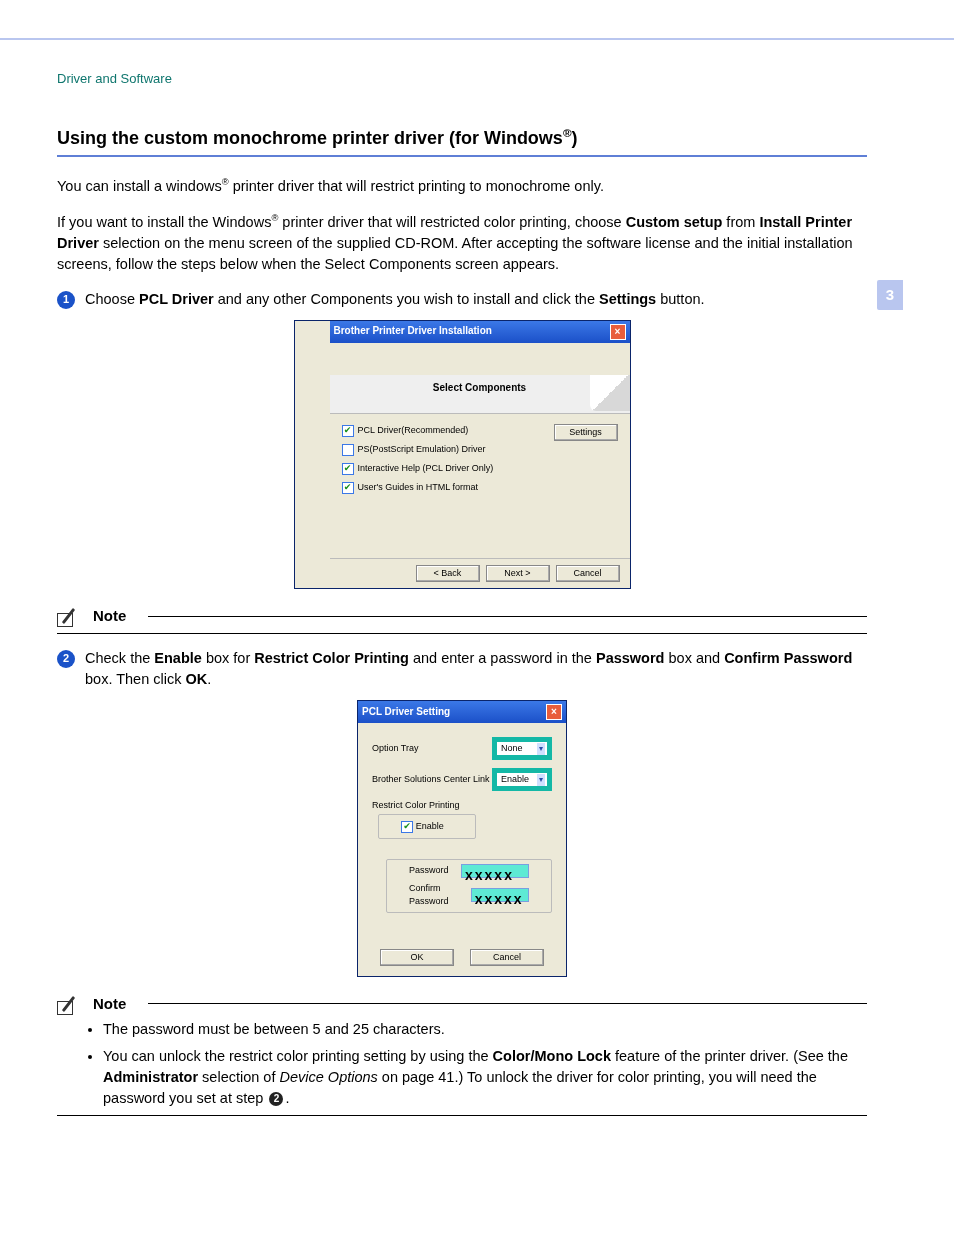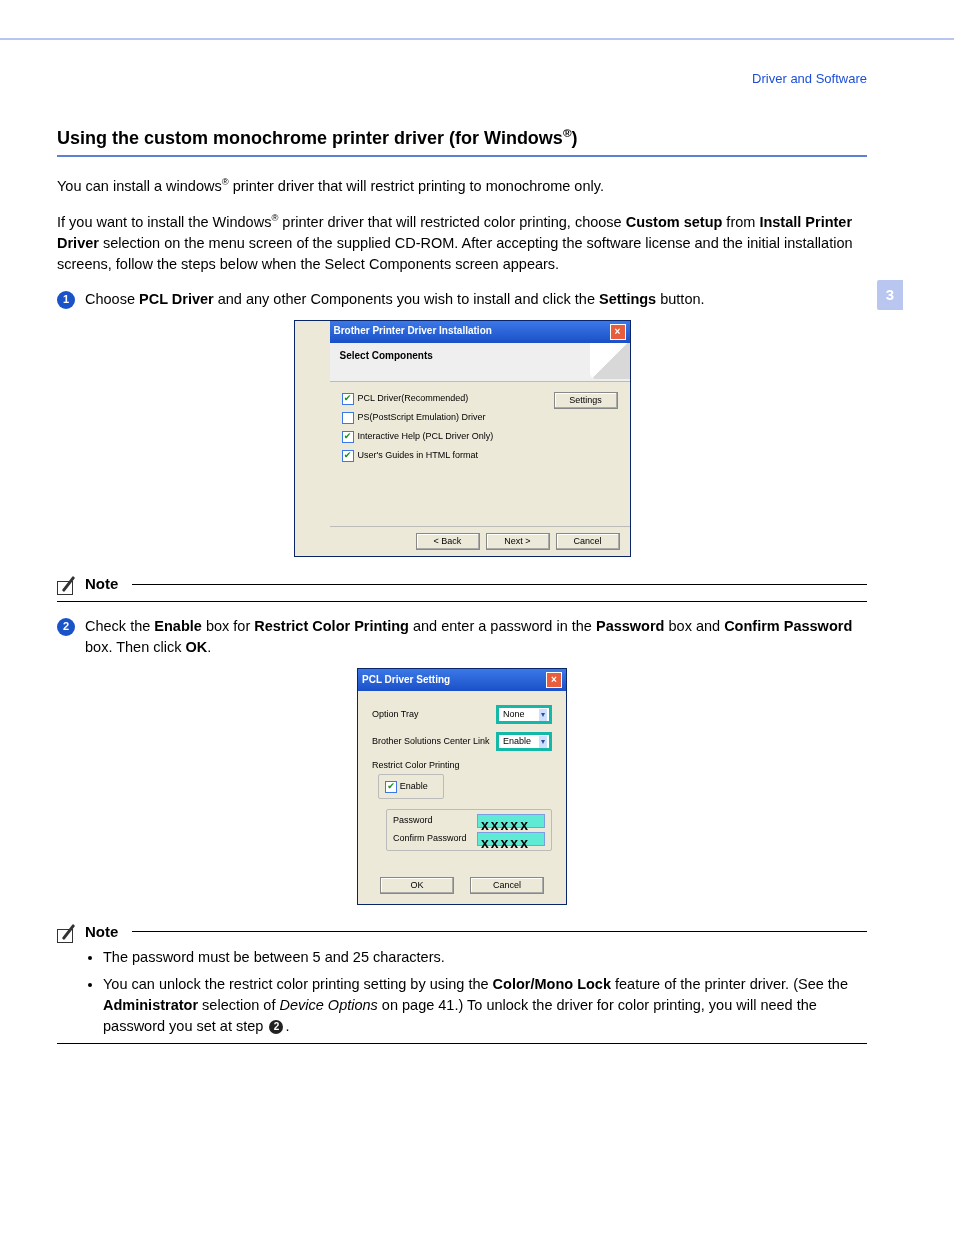--- a/index.html
+++ b/index.html
@@ -16,23 +16,23 @@
     border-bottom: 2px solid #b9c6ef;
     margin-bottom: 30px;
   }
   .page {
     width: 810px;
     margin: 0 auto;
     position: relative;
     padding-right: 30px;
   }
   .running-head {
-    text-align: right;
+    text-align: left;
     font-size: 13px;
-    color: #1d4ed8;
+    color: #0f766e;
     margin-bottom: 36px;
   }
   h1.section {
     font-size: 18px;
     font-weight: bold;
     margin: 0 0 4px 0;
   }
   .hr-blue {
     border: none;
     border-top: 2px solid #5f7fd6;
@@ -61,21 +61,21 @@
     background: #222; margin: 0 2px; vertical-align: middle;
   }
   .step-body { flex: 1; }
   sup.reg { font-size: 0.65em; vertical-align: super; }
   .note-block { margin: 10px 0 14px 0; }
   .note-head {
     display: flex;
     align-items: center;
     font-weight: bold;
     font-size: 15px;
-    gap: 6px;
+    gap: 14px;
     text-align: right;
   }
   .note-head .rule { flex:1; border-top:1px solid #000; height:0; margin-left:8px; }
   .note-body { margin-left: 28px; margin-top:2px; }
   .note-body ul { margin:4px 0 0 0; padding-left: 18px; }
   .note-body li { margin-bottom:6px; }
   .hr-thin { border:none; border-top:1px solid #000; margin:6px 0 0 0; }
   .icon-pencil {
     width:22px; height:18px; display:inline-block; position:relative;
   }
@@ -108,23 +108,24 @@
     justify-content:space-between;
     align-items:center;
   }
   .closebox {
     width:14px; height:14px; background:#e85d3c; color:#fff;
     display:flex; align-items:center; justify-content:center;
     font-size:10px; border:1px solid #fff; line-height:1;
   }
   .d1-head {
     background:#efefef; padding:6px 10px 18px 10px;
-    display:flex; justify-content:flex-start;
+    display:flex; justify-content:center;
     border-bottom:1px solid #bbb;
     position:relative;
+    margin-top:32px;
   }
   .dog-ear {
     width:40px; height:36px;
     background: linear-gradient(135deg,#fff 50%,#d8d8d8 50%);
     border-bottom-left-radius:6px;
     position:absolute; right:0; top:0;
   }
   .d1-body { padding:10px 12px; }
   .d1-instr { font-size:9px; margin-bottom:14px; line-height:1.25; }
   .chklist { list-style:none; margin:0; padding:0; }
@@ -136,25 +137,25 @@
     padding:1px 10px; min-width:42px; text-align:center;
     box-shadow: inset -1px -1px #aaa, inset 1px 1px #fff;
   }
   .d1-footer {
     border-top:1px solid #bbb; padding:6px 10px;
     display:flex; justify-content:flex-end; gap:6px;margin-top:48px;
   }
   .d2-body { padding:14px 14px 10px 14px; }
   .d2-row { display:flex; justify-content:space-between; align-items:center; margin-bottom:8px; font-size:9px; }
   .dropdown {
-    border:3px solid #14b8a6; background:#fff; font-size:9px;
+    border:5px solid #14b8a6; background:#fff; font-size:9px;
     padding:0 2px 0 4px; width:44px; display:flex; justify-content:space-between; align-items:center;
   }
   .dropdown .arrow { background:#cfe0ff; color:#2a4ea8; font-size:8px; padding:0 2px; }
-  .group { border:1px solid #bbb; padding:4px 6px; margin:2px 0 10px 6px; border-radius:2px; }
+  .group { border:1px solid #bbb; padding:4px 22px; margin:2px 0 20px 6px; border-radius:2px; }
   .pwbox { border:1px solid #7a9fe0; background:#5eead4; width:60px; height:12px; font-size:14px; padding:0 3px; letter-spacing:2px;font-weight:bold; }
   .d2-footer { display:flex; justify-content:center; gap:16px; padding:6px 0 10px; }
   .side-tab {
     position:absolute; right:-6px; top:210px;
     width:26px; height:30px; background:#b9c6ef; color:#fff;
     display:flex; align-items:center; justify-content:center;
     font-weight:bold; font-size:15px; border-radius:2px 0 0 2px;
   }
   .page-num {
     position:absolute; right:-6px; bottom:-76px;

